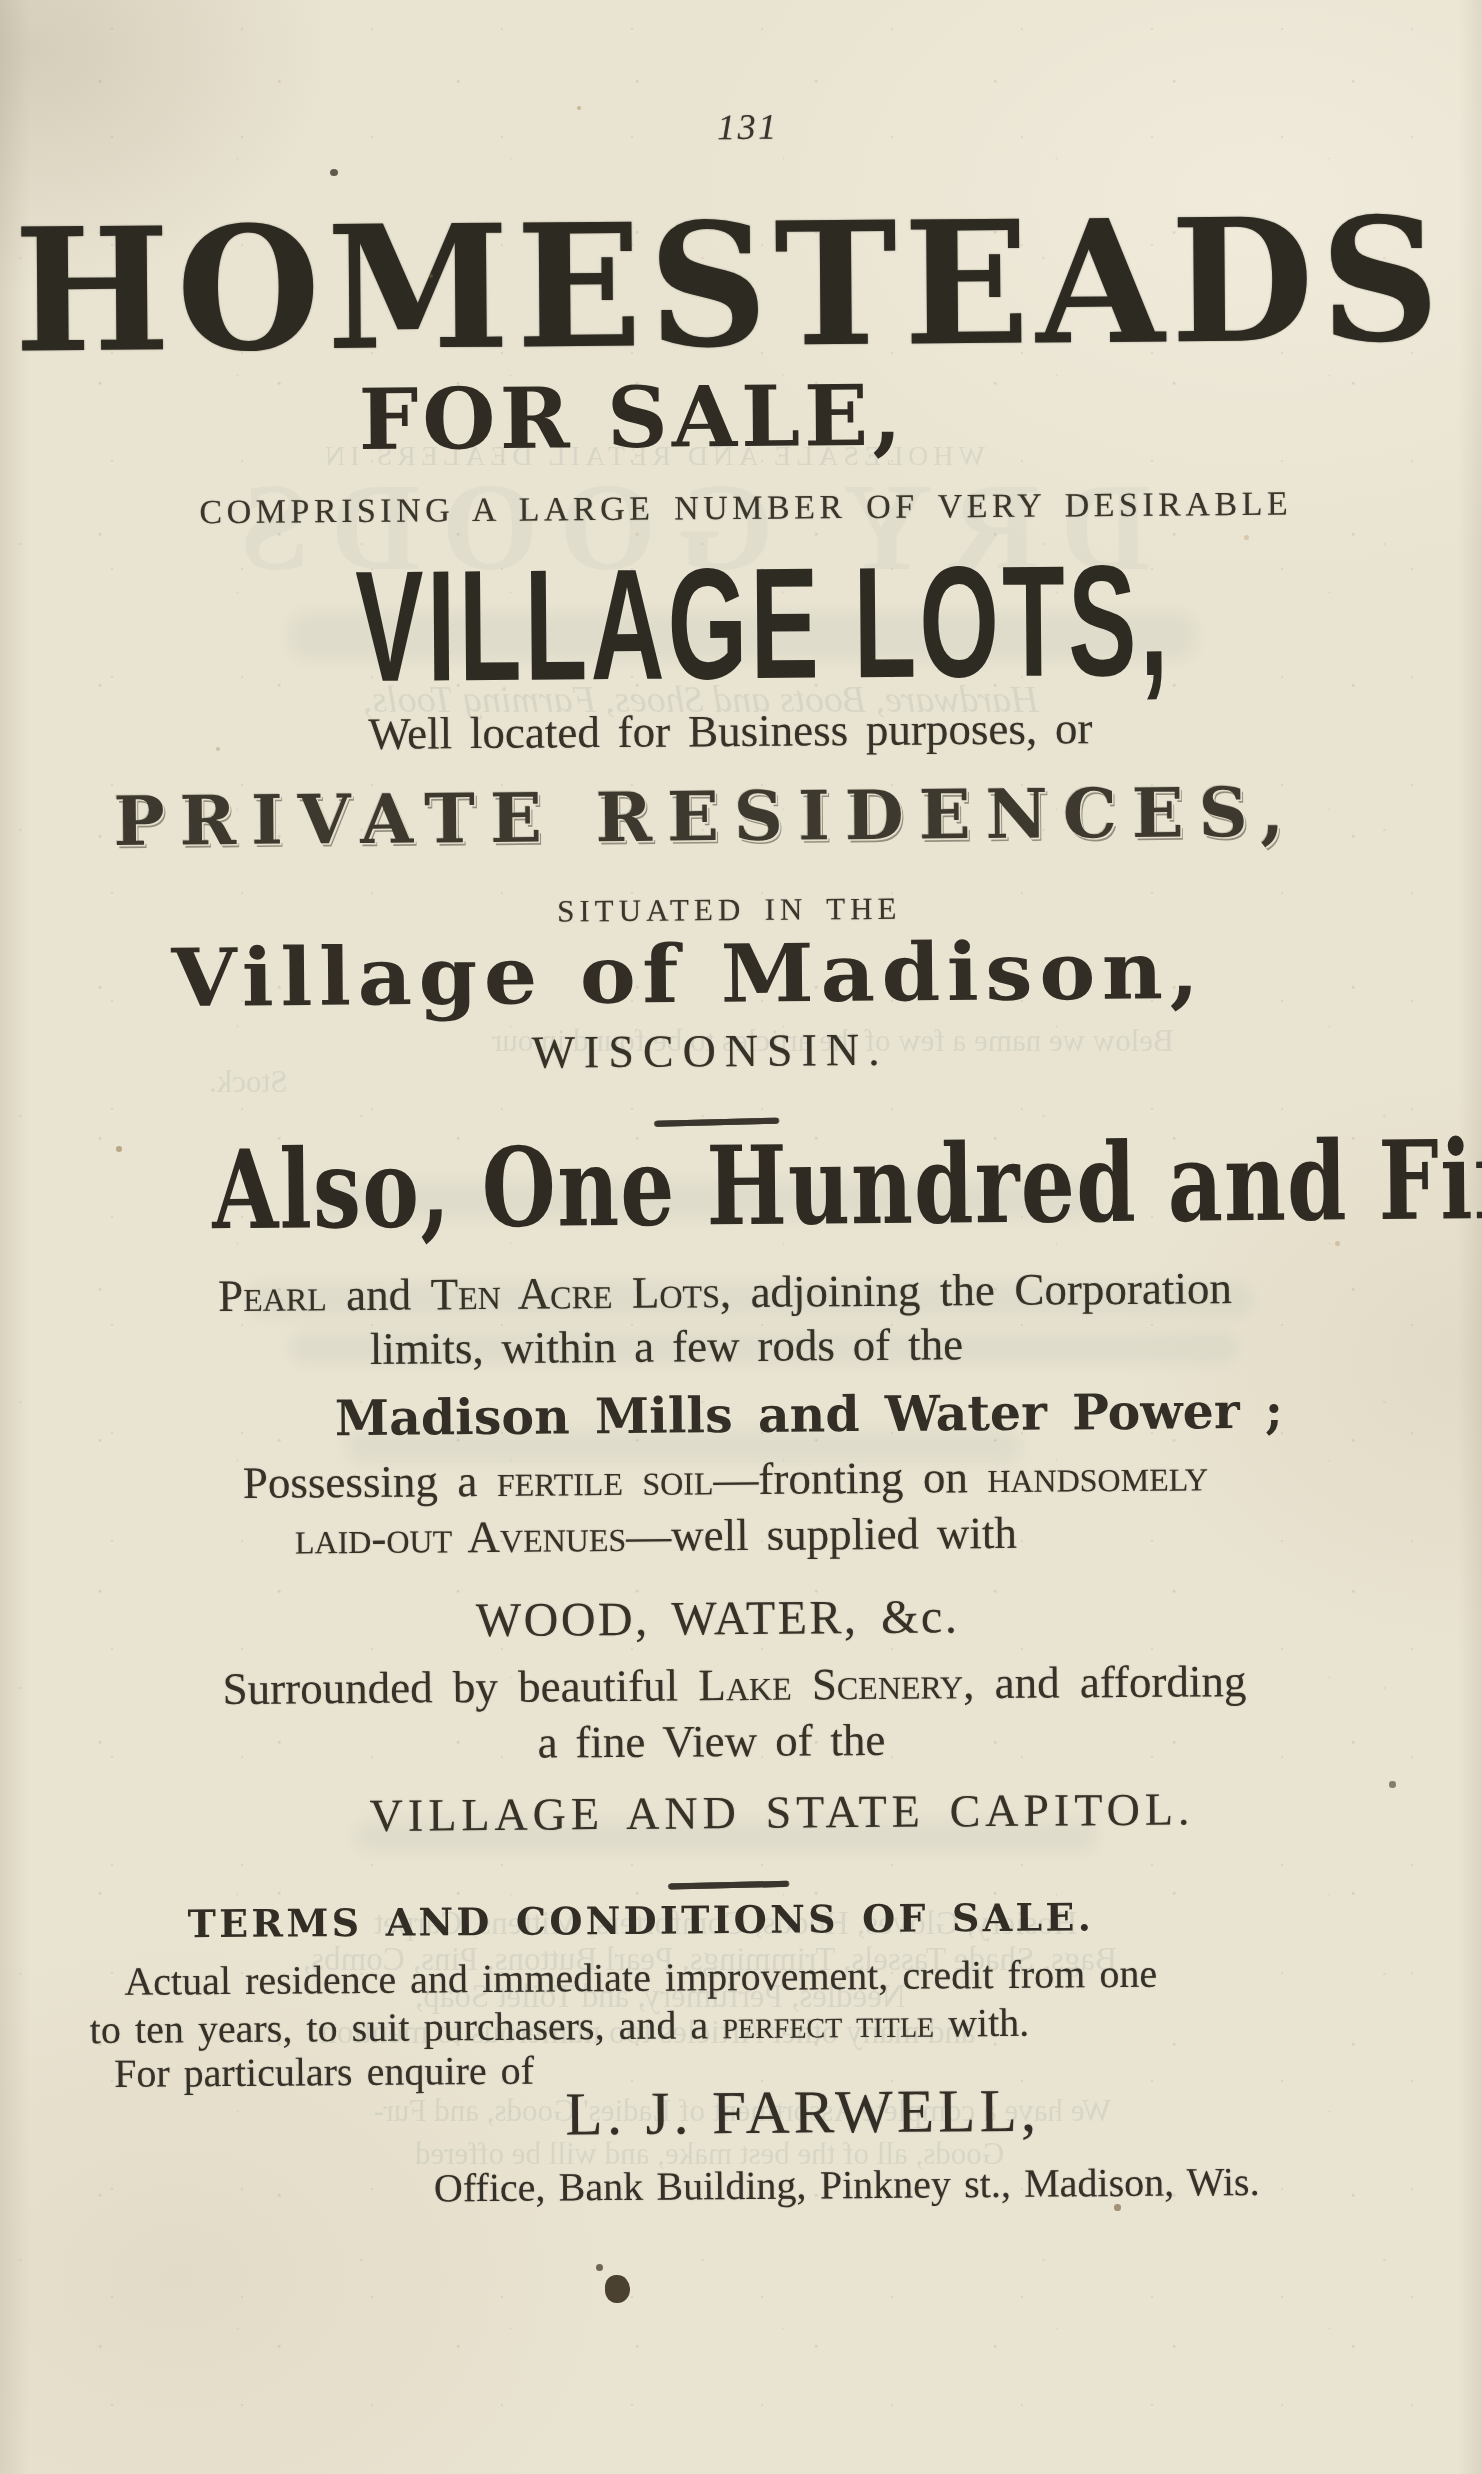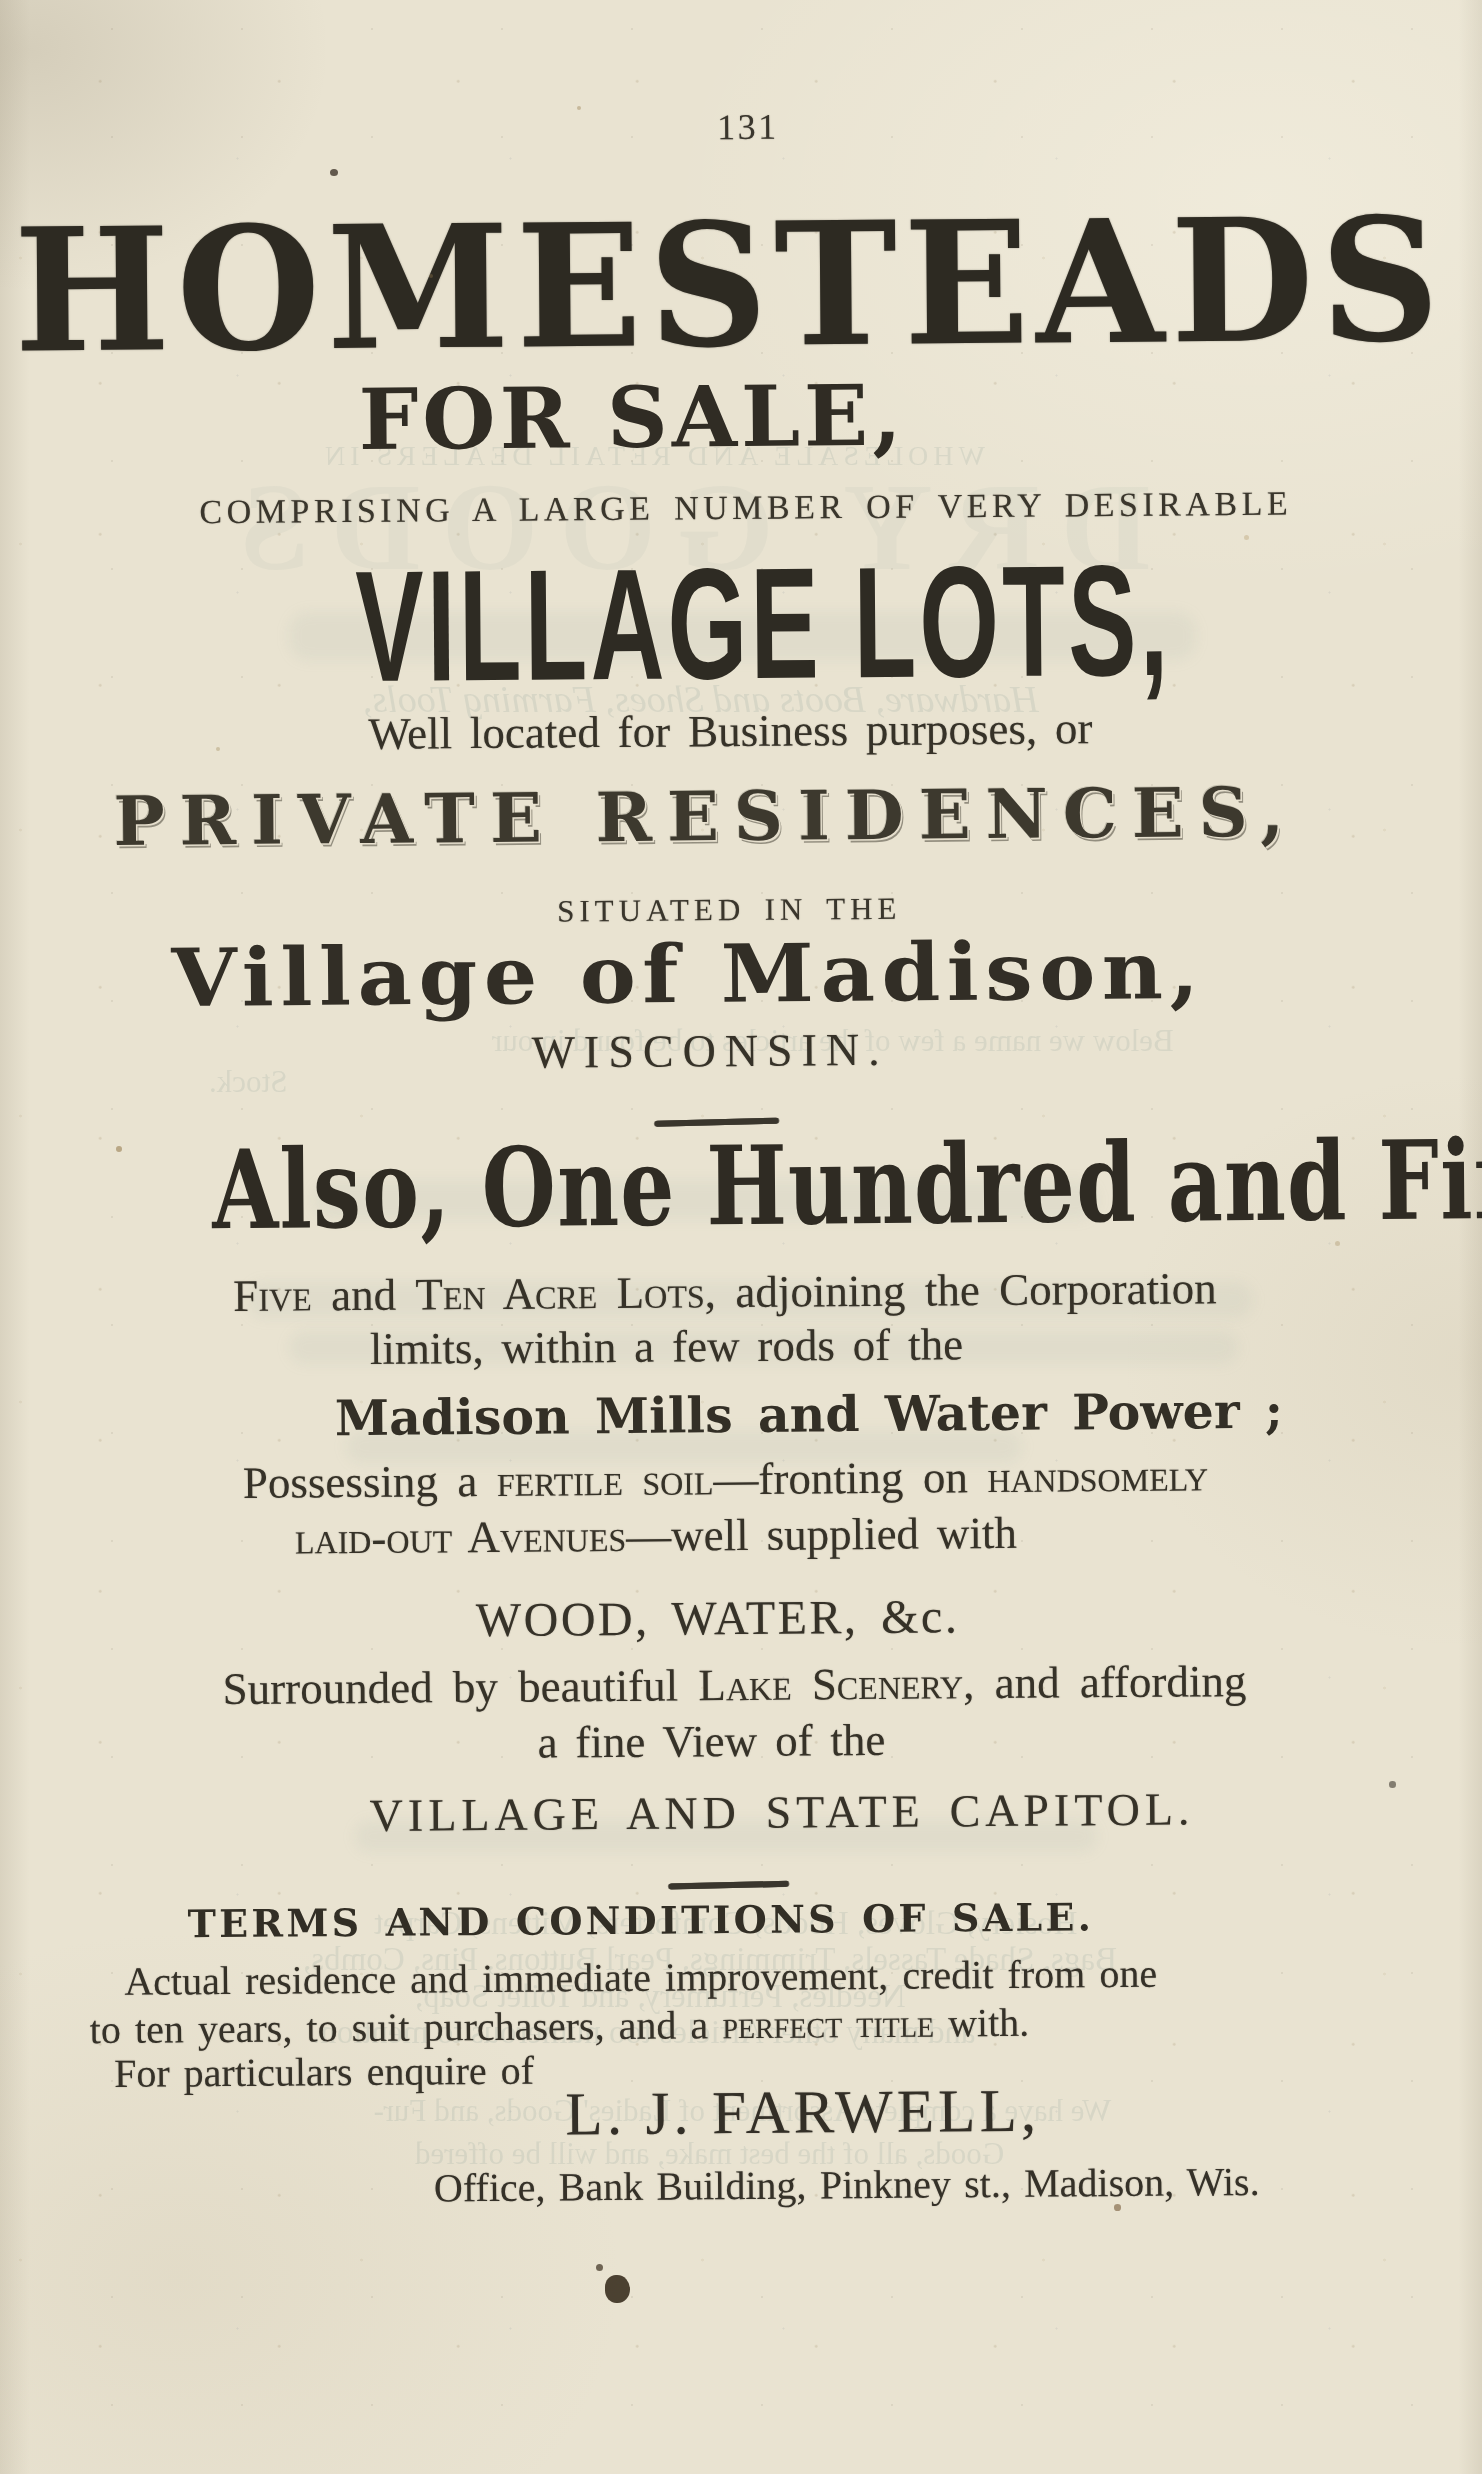--- a/index.html
+++ b/index.html
@@ -24,21 +24,21 @@
       radial-gradient(circle, rgba(125,138,150,.14) 0.8px, transparent 1.3px),
       radial-gradient(circle, rgba(168,146,100,.13) 1.2px, transparent 1.7px),
       radial-gradient(circle, rgba(96,84,62,.10) 0.8px, transparent 1.2px);
     background-size:179px 151px, 273px 217px, 341px 286px, 130px 108px;
     background-position:10.7px 5.8px, 101px 50px, 191px 115px, 47px 83px;
   }
   .tilt{position:absolute;inset:0;transform:rotate(-0.45deg);transform-origin:50% 42%;}
   .line{position:absolute;left:0;width:100%;text-align:center;white-space:nowrap;line-height:1;}
   .line>span{display:inline-block;}
   .ink{color:#312d25;text-shadow:0 0 1.2px rgba(49,45,37,.45);}
-  .pageno{font-size:36px;letter-spacing:2.5px;color:#3a362d;}
+  .pageno{font-size:36px;letter-spacing:2.5px;color:#3a362d;font-style:italic;}
   .homesteads{font-family:"DejaVu Serif",serif;font-weight:700;font-size:165px;letter-spacing:6.6px;color:#2d2a22;text-shadow:0 0 1.6px rgba(45,42,34,.5);}
   .forsale{font-family:"DejaVu Serif",serif;font-weight:700;font-size:84px;letter-spacing:4.1px;color:#302c24;}
   .comprising{font-size:34px;letter-spacing:4.5px;word-spacing:6.6px;color:#3a362c;}
   .villagelots{font-family:"Liberation Sans",sans-serif;font-weight:700;font-size:155px;letter-spacing:5px;color:#2e2b23;}
   .body-line{font-size:45px;word-spacing:6.6px;color:#363228;}
   .ornate{font-family:"DejaVu Serif",serif;font-weight:700;font-size:68px;letter-spacing:15px;color:#3d392e;
           text-shadow:1.6px 1.6px 0 rgba(233,227,209,.95), 2.5px 3.3px 0 rgba(61,57,46,.5), -0.8px -0.8px 0 rgba(61,57,46,.22);}
   .situated{font-size:31px;letter-spacing:5px;word-spacing:6.6px;color:#3a362c;}
   .madison{font-family:"DejaVu Serif",serif;font-weight:700;font-size:84px;letter-spacing:6.6px;color:#322e26;}
   .wisconsin{font-size:46px;letter-spacing:9px;color:#363228;}
@@ -125,21 +125,21 @@
       <span class="wisconsin ink" style="transform:translateX(-31px);">WISCONSIN.</span>
     </div>
 
     <div class="rule" style="left:654px;top:1119px;width:124px;transform:rotate(-1deg);"></div>
 
     <div class="line" style="top:1132px">
       <span class="also" style="transform:translateX(15px) scale(0.78,1);">Also, One Hundred and Fifty</span>
     </div>
 
     <div class="line" style="top:1270px">
-      <span class="body-line ink" style="transform:translateX(-18px);word-spacing:8.2px;"><span class="sc">Five</span><span> and </span><span class="sc">Ten Acre Lots,</span><span> adjoining the Corporation</span></span>
+      <span class="body-line ink" style="transform:translateX(-18px);word-spacing:8.2px;"><span class="sc">Pearl</span><span> and </span><span class="sc">Ten Acre Lots,</span><span> adjoining the Corporation</span></span>
     </div>
 
     <div class="line" style="top:1324px">
       <span class="body-line ink" style="transform:translateX(-77px);">limits, within a few rods of the</span>
     </div>
 
     <div class="line" style="top:1391px">
       <span class="mills" style="transform:translateX(65px);">Madison Mills and Water Power ;</span>
     </div>
 

